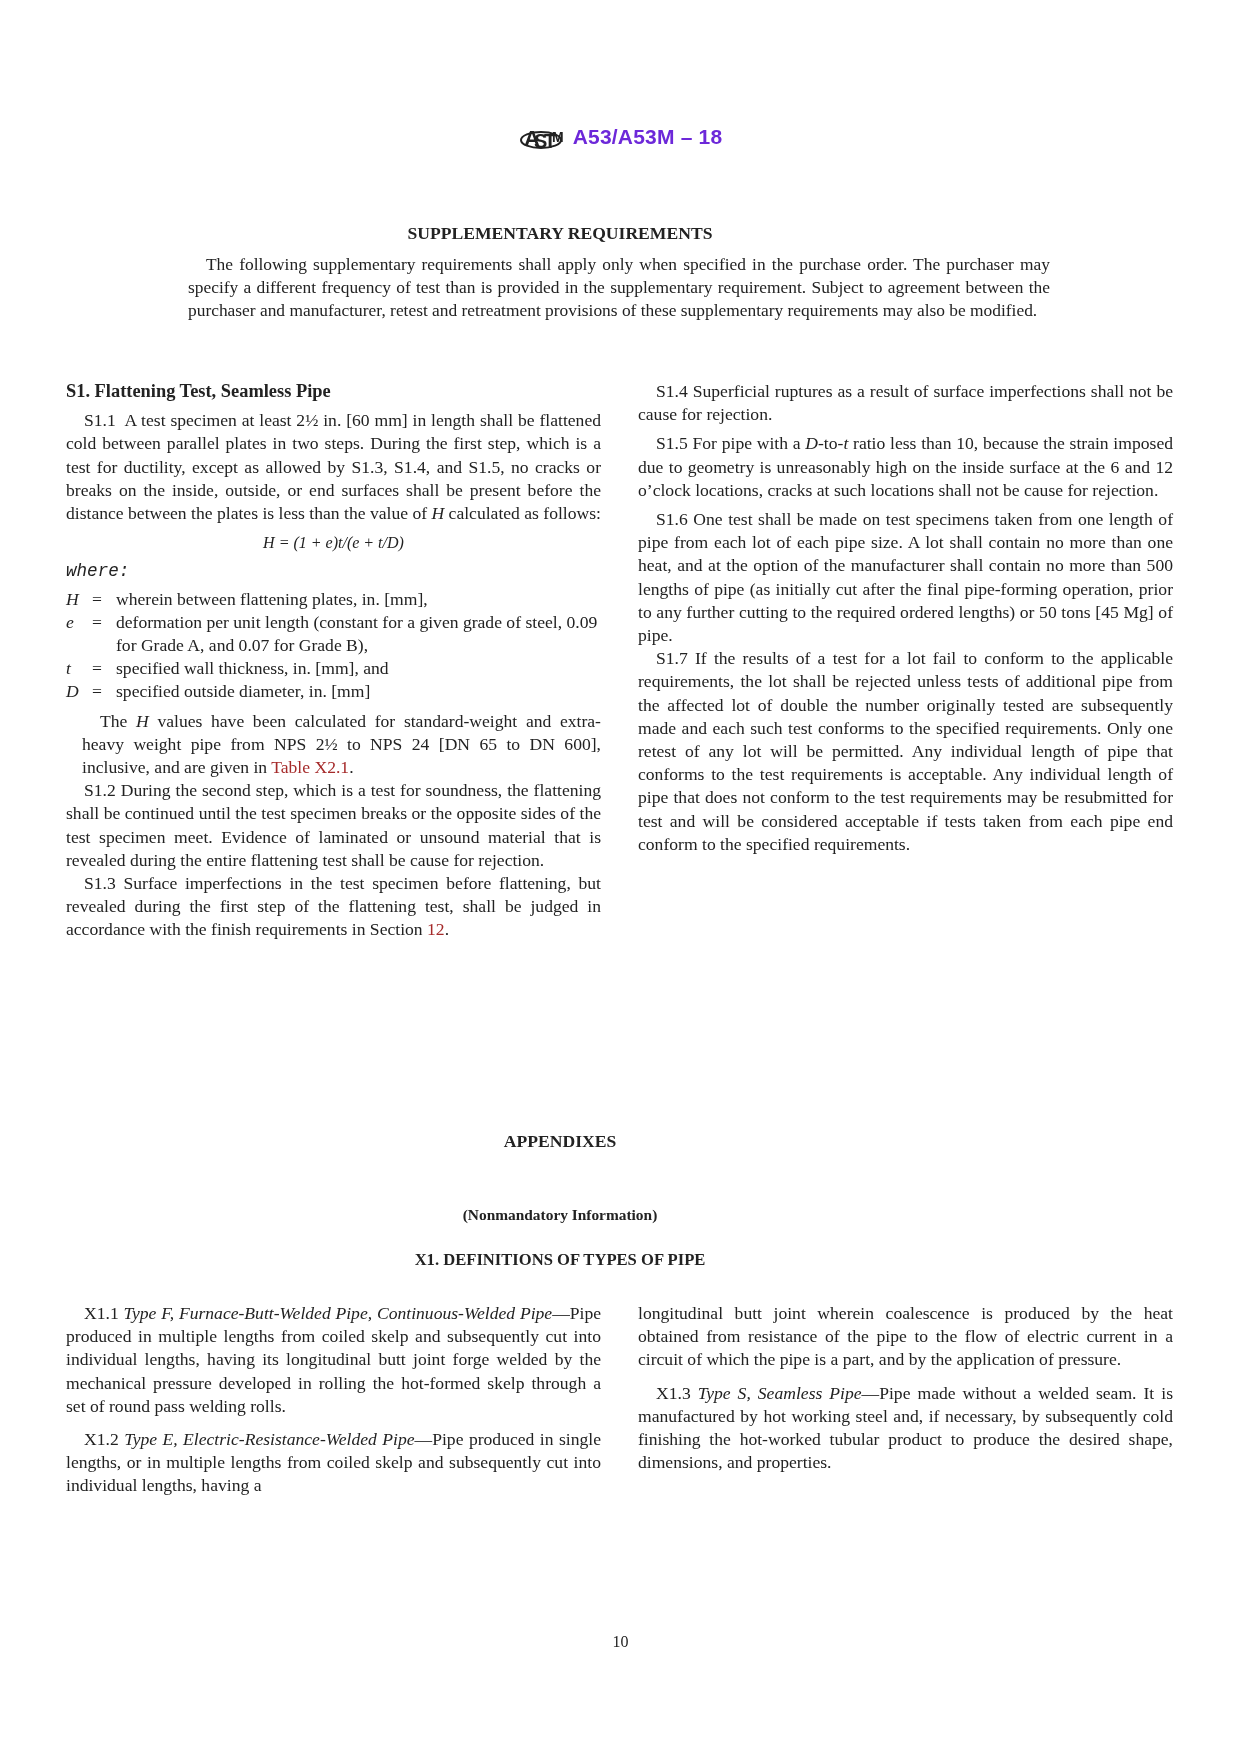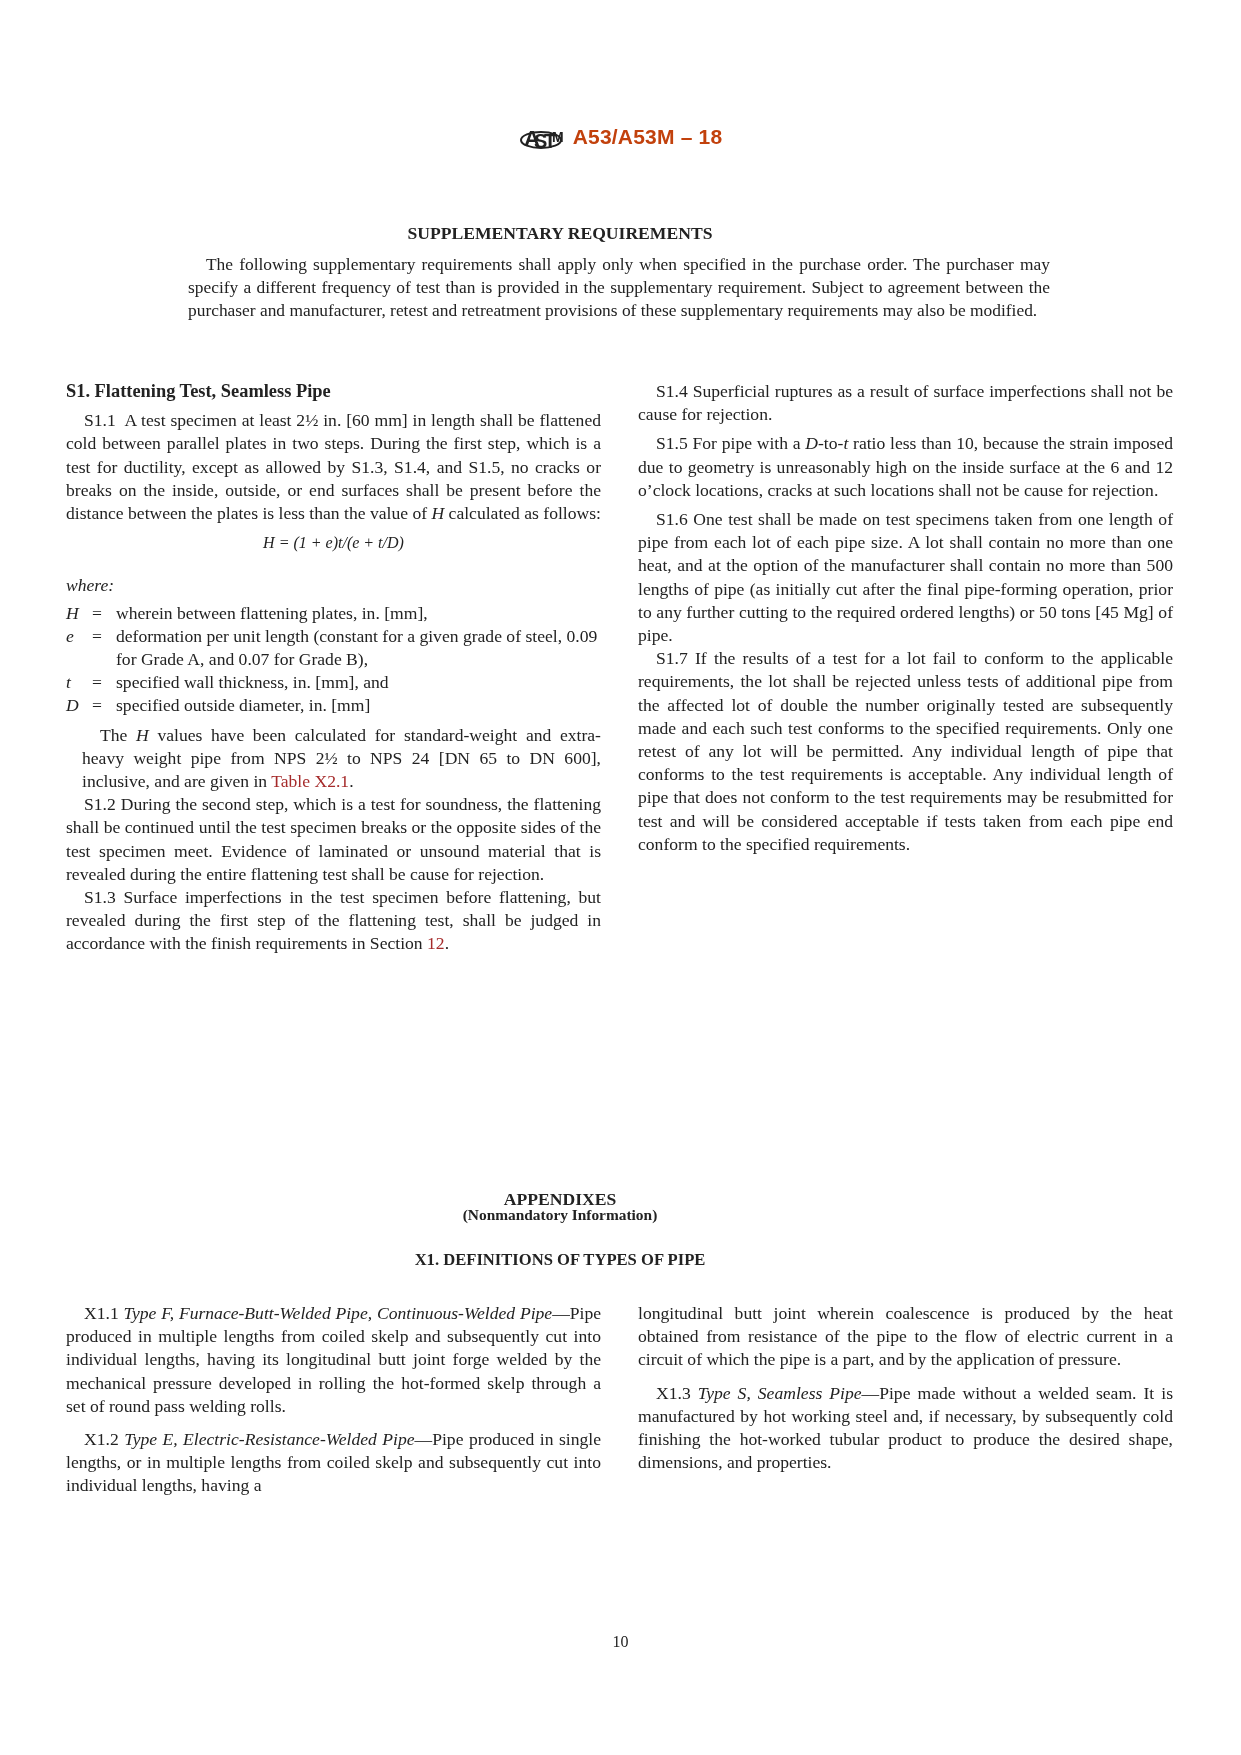--- a/index.html
+++ b/index.html
@@ -8,38 +8,38 @@
     font-family: "Liberation Serif", "DejaVu Serif", serif;
     color: #222; font-size: 17.6px; line-height: 23.2px;
   }
   .header {
     position: absolute; top: 118px; left: 0; width: 1241px;
     display: flex; justify-content: center; align-items: center; gap: 10px;
   }
   .logo { width: 44px; height: 38px; }
   .doc-id {
     font-family: "Liberation Sans", "DejaVu Sans", sans-serif;
-    font-weight: bold; font-size: 21px; color: #c2410c; letter-spacing: 0.2px;
+    font-weight: bold; font-size: 21px; color: #6d28d9; letter-spacing: 0.2px;
   }
   .center-title {
     position: absolute; left: 0; width: 1120px; text-align: center;
     font-weight: bold; color: #222;
   }
   .intro {
     position: absolute; top: 253px; left: 188px; width: 862px;
     text-align: justify; text-indent: 18px; font-size: 17.4px;
   }
   .col { position: absolute; width: 535px; }
   .col-left { left: 66px; }
   .col-right { left: 638px; }
   p { margin: 0; text-align: justify; }
   .ind { text-indent: 18px; }
   .sec-head { font-weight: bold; font-size: 18.4px; margin-bottom: 6px; }
   .formula { text-align: center; font-style: italic; margin: 6px 0 6px 0; font-size: 16px; }
-  .where { font-style: italic; margin-top: 20px; }
+  .where { font-style: italic; margin-top: 6px; font-family: Liberation Mono, monospace; }
   .defs { margin: 4px 0 4px 0; }
   .def-row { display: flex; }
   .def-sym { width: 26px; font-style: italic; }
   .def-eq { width: 24px; text-align: left; }
   .def-text { flex: 1; text-align: left; }
   .link { color: #a52a2a; }
   i, .it { font-style: italic; }
   .gap { height: 10px; }
   .page-num {
     position: absolute; top: 1630px; left: 0; width: 1241px; text-align: center; font-size: 16px;
@@ -127,21 +127,21 @@
   <p class="ind">
     <span>S1.6</span>
     <span>One test shall be made on test specimens taken from one length of pipe from each lot of each pipe size. A lot shall contain no more than one heat, and at the option of the manufacturer shall contain no more than 500 lengths of pipe (as initially cut after the final pipe-forming operation, prior to any further cutting to the required ordered lengths) or 50 tons [45 Mg] of pipe.</span>
   </p>
   <p class="ind">
     <span>S1.7</span>
     <span>If the results of a test for a lot fail to conform to the applicable requirements, the lot shall be rejected unless tests of additional pipe from the affected lot of double the number originally tested are subsequently made and each such test conforms to the specified requirements. Only one retest of any lot will be permitted. Any individual length of pipe that conforms to the test requirements is acceptable. Any individual length of pipe that does not conform to the test requirements may be resubmitted for test and will be considered acceptable if tests taken from each pipe end conform to the specified requirements.</span>
   </p>
 </div>
 
-<div class="center-title" style="top:1188px; font-size:17.6px;">APPENDIXES</div>
+<div class="center-title" style="top:1130px; font-size:17.6px;">APPENDIXES</div>
 <div class="center-title" style="top:1203px; font-size:15.4px;">(Nonmandatory Information)</div>
 <div class="center-title" style="top:1248px; font-size:16.6px;">X1. DEFINITIONS OF TYPES OF PIPE</div>
 
 <div class="col col-left" style="top:1302px;">
   <p class="ind">
     <span>X1.1</span>
     <span class="it">Type F, Furnace-Butt-Welded Pipe, Continuous-Welded Pipe</span><span>—Pipe produced in multiple lengths from coiled skelp and subsequently cut into individual lengths, having its longitudinal butt joint forge welded by the mechanical pressure developed in rolling the hot-formed skelp through a set of round pass welding rolls.</span>
   </p>
   <div class="gap"></div>
   <p class="ind">

